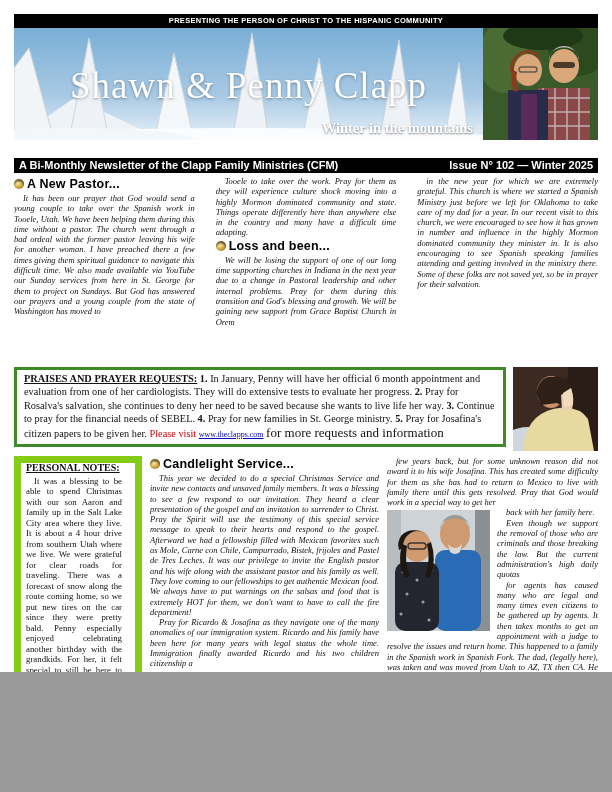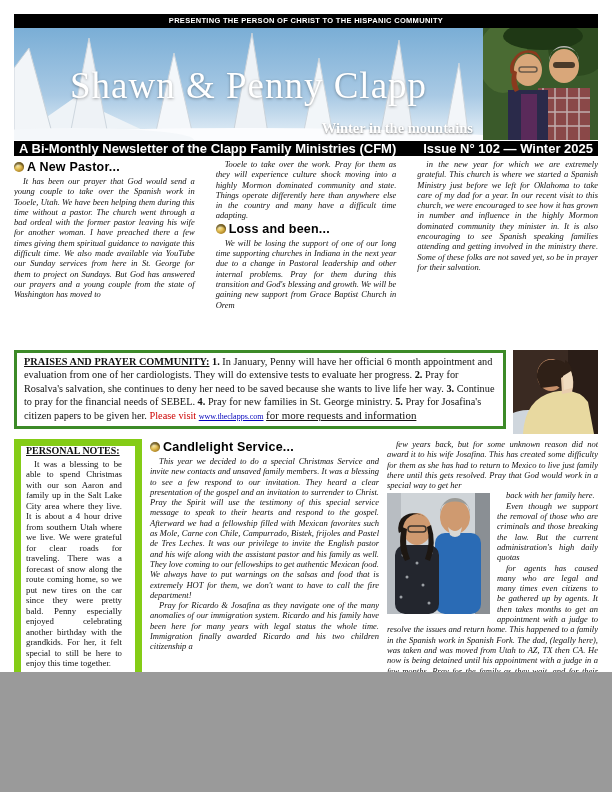--- a/index.html
+++ b/index.html
@@ -27,23 +27,23 @@
     text-shadow:0 1px 3px rgba(0,0,0,.35); letter-spacing:1px;
   }
   .masthead-caption {
     position:absolute; bottom:3px; right:10px; color:#fff;
     font-weight:bold; font-size:14.5px; text-shadow:0 1px 2px rgba(0,0,0,.5);
   }
   .couple-photo { width:115px; height:112px; flex:0 0 auto; }
 
   
   .issue-bar {
-    margin-top:1px; background:#000; color:#fff; height:15px; line-height:15px;
+    margin-top:18px; background:#000; color:#fff; height:15px; line-height:15px;
     display:flex; justify-content:space-between; padding:0 5px;
-    font-family:"Liberation Sans", sans-serif; font-weight:bold; font-size:13px;
+    font-family:"Liberation Sans", sans-serif; font-weight:bold; font-size:11px;
   }
 
   
   .headline {
     display:flex; align-items:center; gap:3px;
     font-family:"Liberation Sans", sans-serif; font-weight:bold;
     font-size:12.5px; letter-spacing:.2px; margin:1px 0 2px 0; color:#000;
   }
   .ball-icon {
     width:10px; height:10px; border-radius:50%; flex:0 0 auto;
@@ -63,21 +63,21 @@
   .prayer-row { display:flex; gap:7px; margin-top:4px; align-items:flex-start; }
   .prayer-box {
     box-sizing:border-box; width:492px; border:3px solid #3c8a28;
     padding:2px 7px 3px 7px; font-size:10.3px; line-height:13.4px; text-align:left;
   }
   .prayer-text { margin:0; }
   .prayer-title { font-weight:bold; text-decoration:underline; }
   .prayer-num { font-weight:bold; }
   .visit-red { color:#cc0000; }
   .small-link { color:#0000bb; text-decoration:underline; font-size:8px; }
-  .small-suffix { font-size:11px;text-decoration:underline; }
+  .small-suffix { font-size:13px; }
   .praying-photo { width:85px; height:84px; flex:0 0 auto; }
 
   
   .bottom { display:flex; gap:8px; margin-top:5px; height:322px; overflow:hidden; }
   .notes-box {
     box-sizing:border-box; width:128px; flex:0 0 auto; border:7px solid #84cc16;
     padding:0 5px; font-size:8.8px; line-height:10.5px; text-align:justify;
   }
   .notes-title { font-weight:bold; text-decoration:underline; font-size:10px; }
   .notes-text { margin:2px 8px 0 0; text-indent:8px; }
@@ -184,21 +184,21 @@
         <p class="body-text">We will be losing the support of one of our long time supporting churches in Indiana in the next year due to a change in Pastoral leadership and other internal problems.  Pray for them during this transition and God's blessing and growth.  We will be gaining new support from Grace Baptist Church in Orem</p>
       </div>
       <div class="col">
         <p class="body-text">in the new year for which we are extremely grateful.  This church is where we started a Spanish Ministry just before we left for Oklahoma to take care of my dad for a year. In our recent visit to this church, we were encouraged to see how it has grown in number and influence in the highly Mormon dominated community they minister in.  It is also encouraging to see Spanish speaking families attending and getting involved in the ministry there.  Some of these folks are not saved yet, so be in prayer for their salvation.</p>
       </div>
     </div>
 
     <div class="prayer-row">
       <div class="prayer-box">
         <p class="prayer-text">
-          <span class="prayer-title">PRAISES AND PRAYER COMMUNITY:</span>
+          <span class="prayer-title">PRAISES AND PRAYER REQUESTS:</span>
           <span class="prayer-num">1.</span>
           <span>In January, Penny will have her official 6 month appointment and evaluation from one of her cardiologists.   They will do extensive tests to evaluate her progress.</span>
           <span class="prayer-num">2.</span>
           <span>Pray for Rosalva's salvation, she continues to deny her need to be saved because she wants to live life her way.</span>
           <span class="prayer-num">3.</span>
           <span>Continue to pray for the financial needs of SEBEL.</span>
           <span class="prayer-num">4.</span>
           <span>Pray for new families in St. George ministry.</span>
           <span class="prayer-num">5.</span>
           <span>Pray for Josafina's citizen papers to be given her.</span>
@@ -266,21 +266,21 @@
       <div class="mid-col">
         <div class="headline">
           <span class="ball-icon"></span>
           <span>Candlelight Service...</span>
         </div>
         <p class="body-text">This year we decided to do a special Christmas Service and invite new contacts and unsaved family members.  It was a blessing to see a few respond to our invitation.  They heard a clear presentation of the gospel and an invitation to surrender to Christ.  Pray the Spirit will use the testimony of this special service message to speak to their hearts and respond to the gospel. Afterward we had a fellowship filled with Mexican favorites such as Mole, Carne con Chile, Campurrado, Bistek, frijoles and Pastel de Tres Leches.  It was our privilege to invite the English pastor and his wife along with the assistant pastor and his family as well.  They love coming to our fellowships to get authentic Mexican food.  We always have to put warnings on the salsas and food that is extremely HOT for them, we don't want to have to call the fire department!</p>
         <p class="body-text">Pray for Ricardo &amp; Josafina as they navigate one of the many anomalies of our immigration system. Ricardo and his family have been here for many years with legal status the whole time.  Immigration finally awarded Ricardo and his two children citizenship a</p>
       </div>
 
       <div class="right-col">
-        <p class="body-text rc-para">few years back, but for some unknown reason did not award it to his wife Josafina.  This has created some difficulty for them as she has had to return to Mexico to live just family there until this gets resolved. Pray that God would work in a special way to get her</p>
+        <p class="body-text rc-para">few years back, but for some unknown reason did not award it to his wife Josafina.  This has created some difficulty for them as she has had to return to Mexico to live with family there until this gets resolved. Pray that God would work in a special way to get her</p>
         <div class="rj-photo">
           <svg width="103" height="121" viewBox="0 0 103 121">
             <rect width="103" height="121" fill="#cfd4d8"></rect>
             <rect x="88" y="0" width="15" height="121" fill="#8a8f94"></rect>
             <rect x="0" y="0" width="14" height="121" fill="#b8bdc2"></rect>
             <rect x="48" y="40" width="46" height="81" rx="10" fill="#2a6bb5"></rect>
             <ellipse cx="68" cy="24" rx="15" ry="17" fill="#cf9a70"></ellipse>
             <path d="M53 20 a15 15 0 0 1 30 0 l-2 -7 a16 11 0 0 0 -26 0 z" fill="#9a9a96"></path>
             <path d="M61 34 q7 8 14 0 l-2 8 q-5 4 -10 0 z" fill="#d8d8d4"></path>
             <rect x="8" y="52" width="44" height="69" rx="10" fill="#23262e"></rect>

